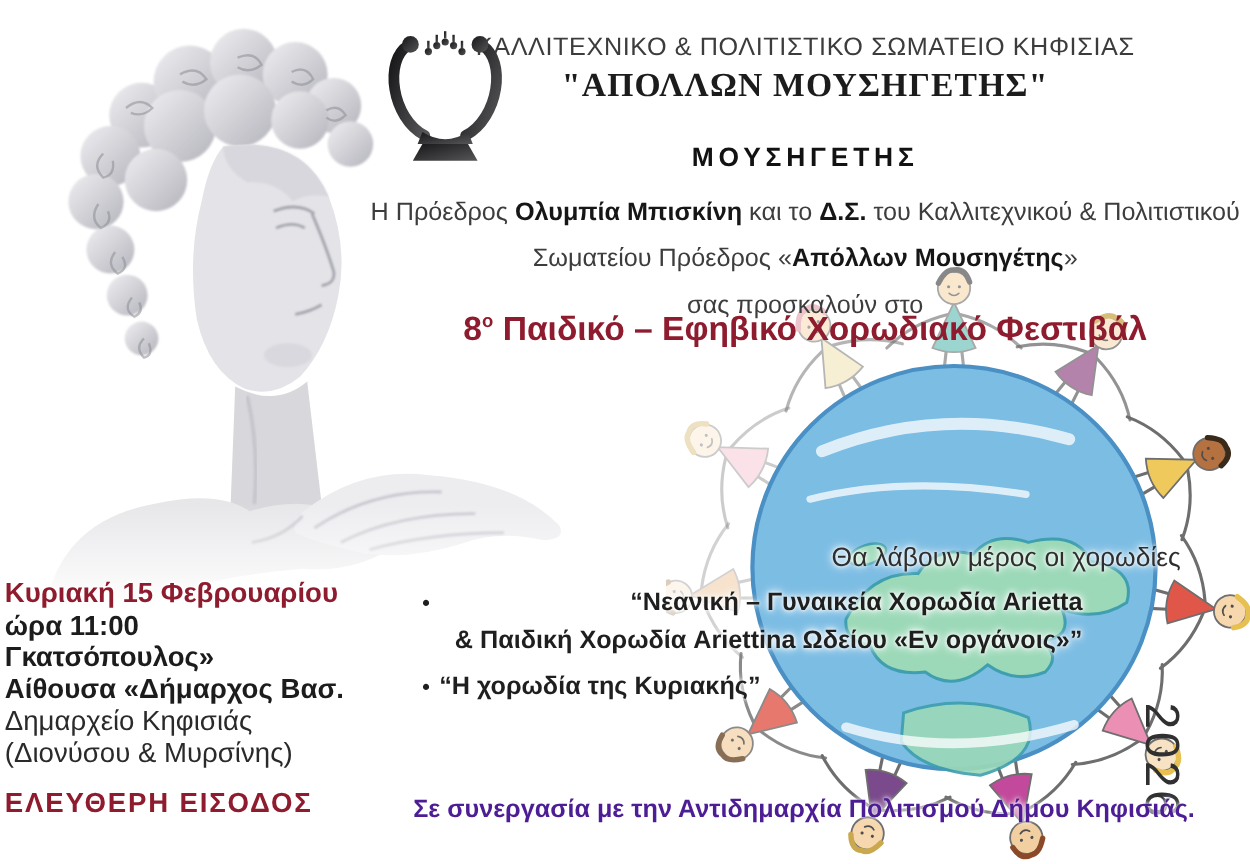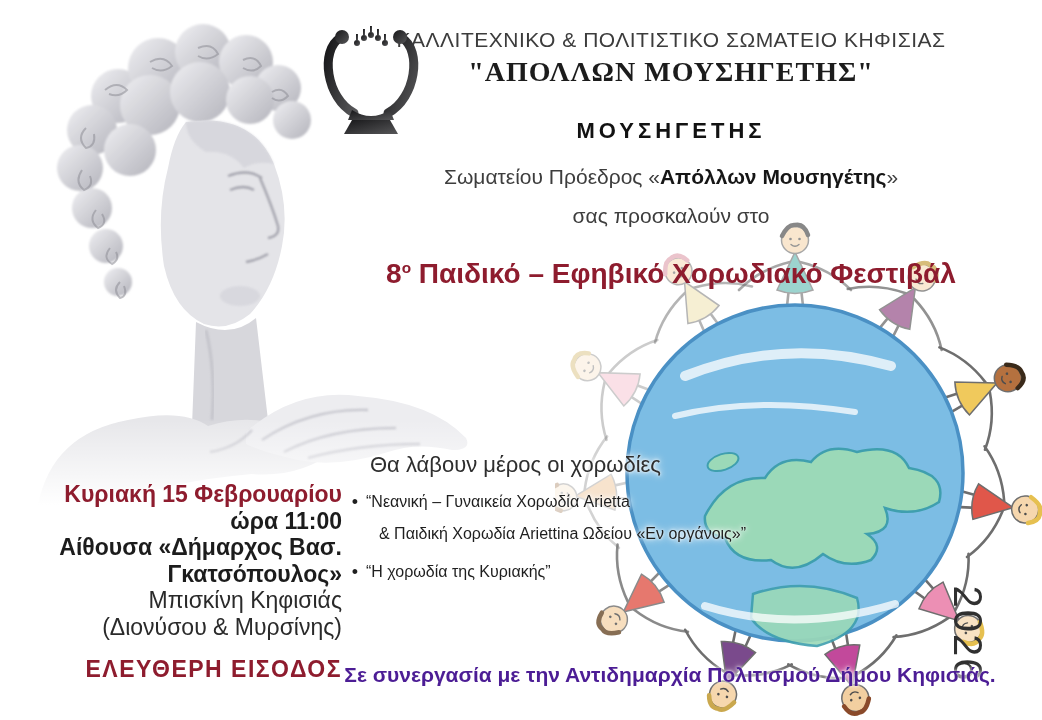--- a/index.html
+++ b/index.html
@@ -19,30 +19,30 @@
 
   .intro{top:157px; font-size:21px; color:#3d3d3d; line-height:39px;}
   .intro b{color:#161616;}
 
   .fest-title{top:258px; font-size:28px; font-weight:bold; color:#8e1c2e;}
   .fest-title sup{font-size:.55em; vertical-align:super;}
   .dedication{top:293px; font-size:27px; font-weight:bold; font-style:italic; color:#1e6cb2;}
 
   
   .choirs{left:344px; top:452px; width:640px; z-index:5;
-          text-shadow:0 0 6px #fff,0 0 3px #fff,0 0 10px #fff;}
+          text-shadow:0 0 6px #fff,0 0 3px #fff,0 0 10px #fff;text-align:right;}
   .choirs-heading{font-size:22px; color:#2e2e2e; margin:0 0 8px 26px; font-weight:normal;}
   .choir-item{display:flex; align-items:flex-start; margin-bottom:6px;
-              font-size:16px; font-weight:normal; color:#1f1f1f; line-height:32px;}
+              font-size:21px; font-weight:bold; color:#1f1f1f; line-height:32px;}
   .bullet{width:22px; flex:0 0 22px; text-align:center; color:#1f1f1f;}
   .bullet::before{content:"•"; font-size:18px;}
   .choir-l2{padding-left:13px;}
 
   
-  .event{left:4px; top:481px; width:338px; text-align:right; z-index:5;
+  .event{left:4px; top:481px; width:338px; text-align:left; z-index:5;
          font-size:23px; line-height:26.5px; color:#1c1c1c;
          text-shadow:0 0 6px #fff,0 0 3px #fff,0 0 10px #fff;}
   .event .date{color:#8e1c2e; font-weight:bold;}
   .event .time,.event .hall{font-weight:bold;}
   .event .venue{font-weight:normal; color:#2a2a2a;}
   .event .free{color:#8e1c2e; font-weight:bold; margin-top:16px; letter-spacing:1.5px;}
 
   
   .footer{left:310px; top:663px; width:720px; text-align:center; z-index:5;
           font-size:21px; font-weight:bold; color:#4c1d95;
@@ -220,20 +220,21 @@
     </g>
     <path d="M 34 94 Q 53 106 72 94 L 76 104 L 30 104 Z" fill="url(#lg)"></path>
     <path d="M 26 118 L 80 118 L 72 104 L 34 104 Z" fill="url(#lg)"></path>
   </svg>
 
   <div class="abs top-line org1">ΚΑΛΛΙΤΕΧΝΙΚΟ &amp; ΠΟΛΙΤΙΣΤΙΚΟ ΣΩΜΑΤΕΙΟ ΚΗΦΙΣΙΑΣ</div>
   <div class="abs top-line org2">"ΑΠΟΛΛΩΝ ΜΟΥΣΗΓΕΤΗΣ"</div>
   <div class="abs top-line prosklisi">ΜΟΥΣΗΓΕΤΗΣ</div>
 
   <div class="abs top-line intro">
+    <div><span>Η Πρόεδρος </span><b>Ολυμπία Μπισκίνη</b><span> και το </span><b>Δ.Σ.</b><span> του Καλλιτεχνικού &amp; Πολιτιστικού</span></div>
     <div><span>Σωματείου Πρόεδρος «</span><b>Απόλλων Μουσηγέτης</b><span>»</span></div>
     <div><span>σας προσκαλούν στο</span></div>
   </div>
 
   <div class="abs top-line fest-title">
     <span>8</span><sup>ο</sup><span> Παιδικό – Εφηβικό Χορωδιακό Φεστιβάλ</span>
   </div>
 
   <div class="abs choirs">
     <div class="choirs-heading">Θα λάβουν μέρος οι χορωδίες</div>
@@ -248,23 +249,23 @@
       <span class="bullet"></span>
       <div>
         <div>“Η χορωδία της Κυριακής”</div>
       </div>
     </div>
   </div>
 
   <div class="abs event">
     <div class="date">Κυριακή 15 Φεβρουαρίου</div>
     <div class="time">ώρα 11:00</div>
+    <div class="hall">Γκατσόπουλος»</div>
     <div class="hall">Αίθουσα «Δήμαρχος Βασ.</div>
-    <div class="hall">Γκατσόπουλος»</div>
-    <div class="venue">Μπισκίνη Κηφισιάς</div>
+    <div class="venue">Δημαρχείο Κηφισιάς</div>
     <div class="venue">(Διονύσου &amp; Μυρσίνης)</div>
     <div class="free">ΕΛΕΥΘΕΡΗ ΕΙΣΟΔΟΣ</div>
   </div>
 
   <div class="abs footer">Σε συνεργασία με την Αντιδημαρχία Πολιτισμού Δήμου Κηφισιάς.</div>
   <div class="abs year">2026</div>
 
 </div>
 
 </body></html>

